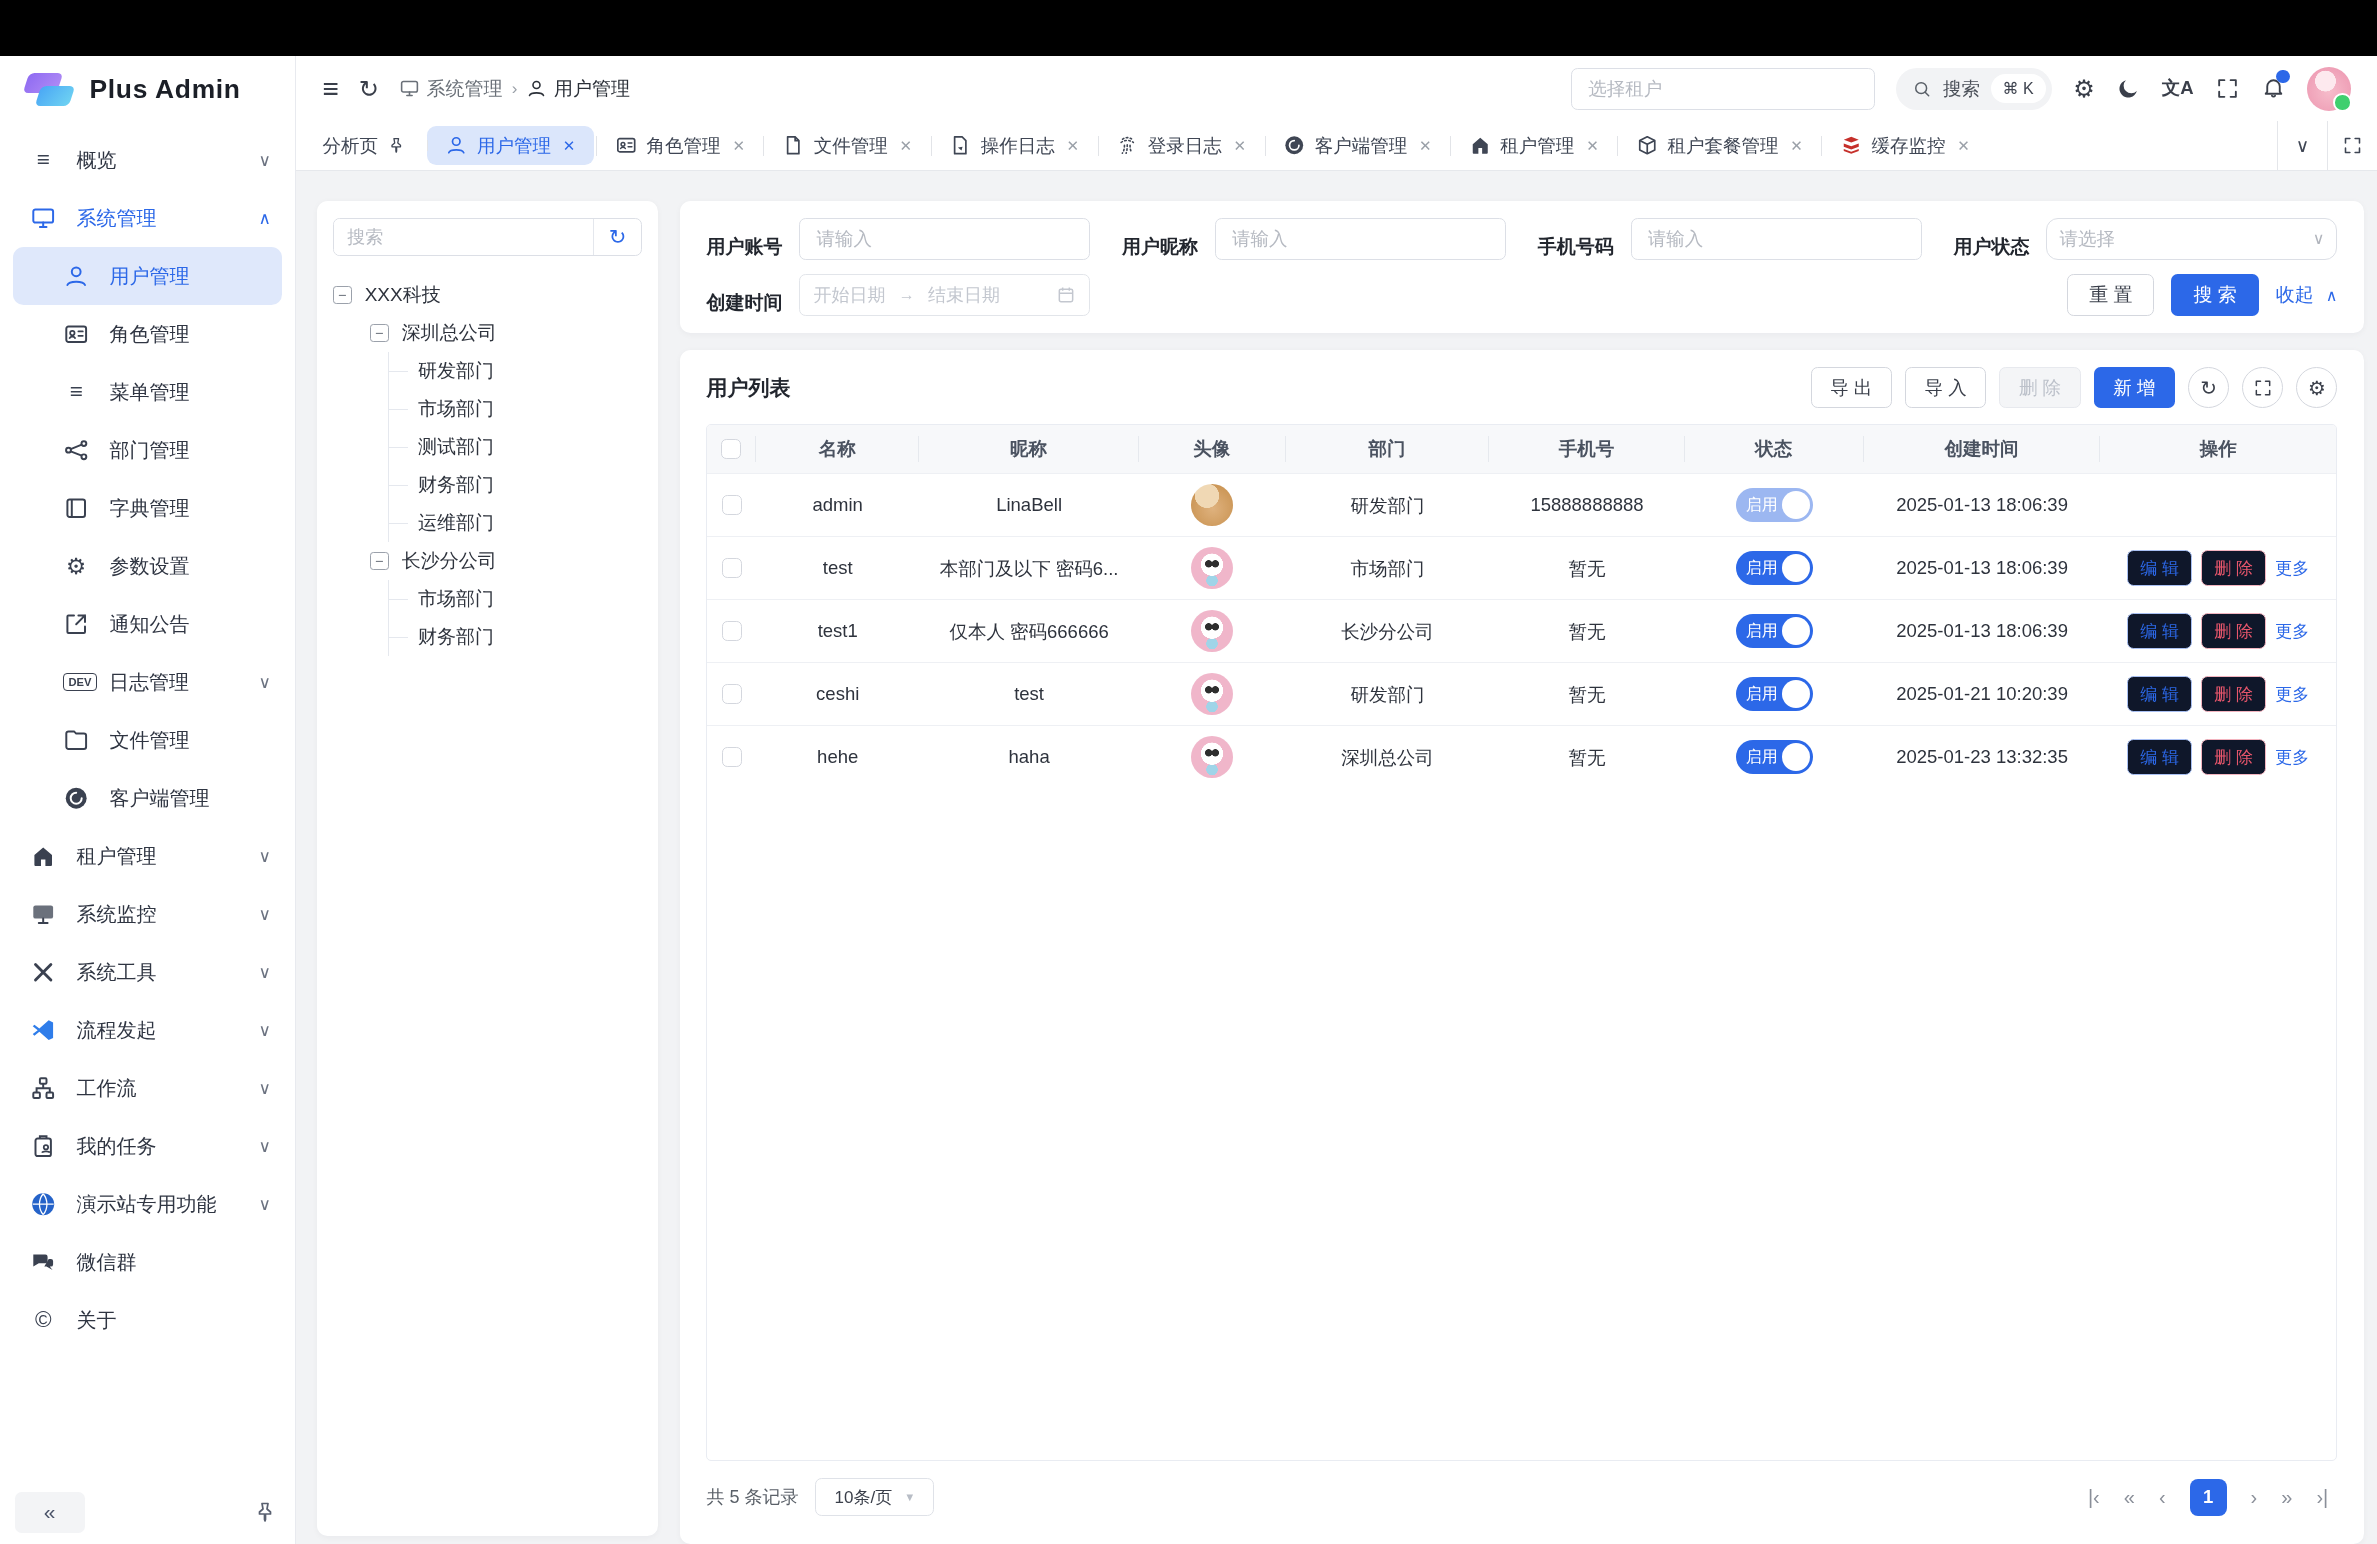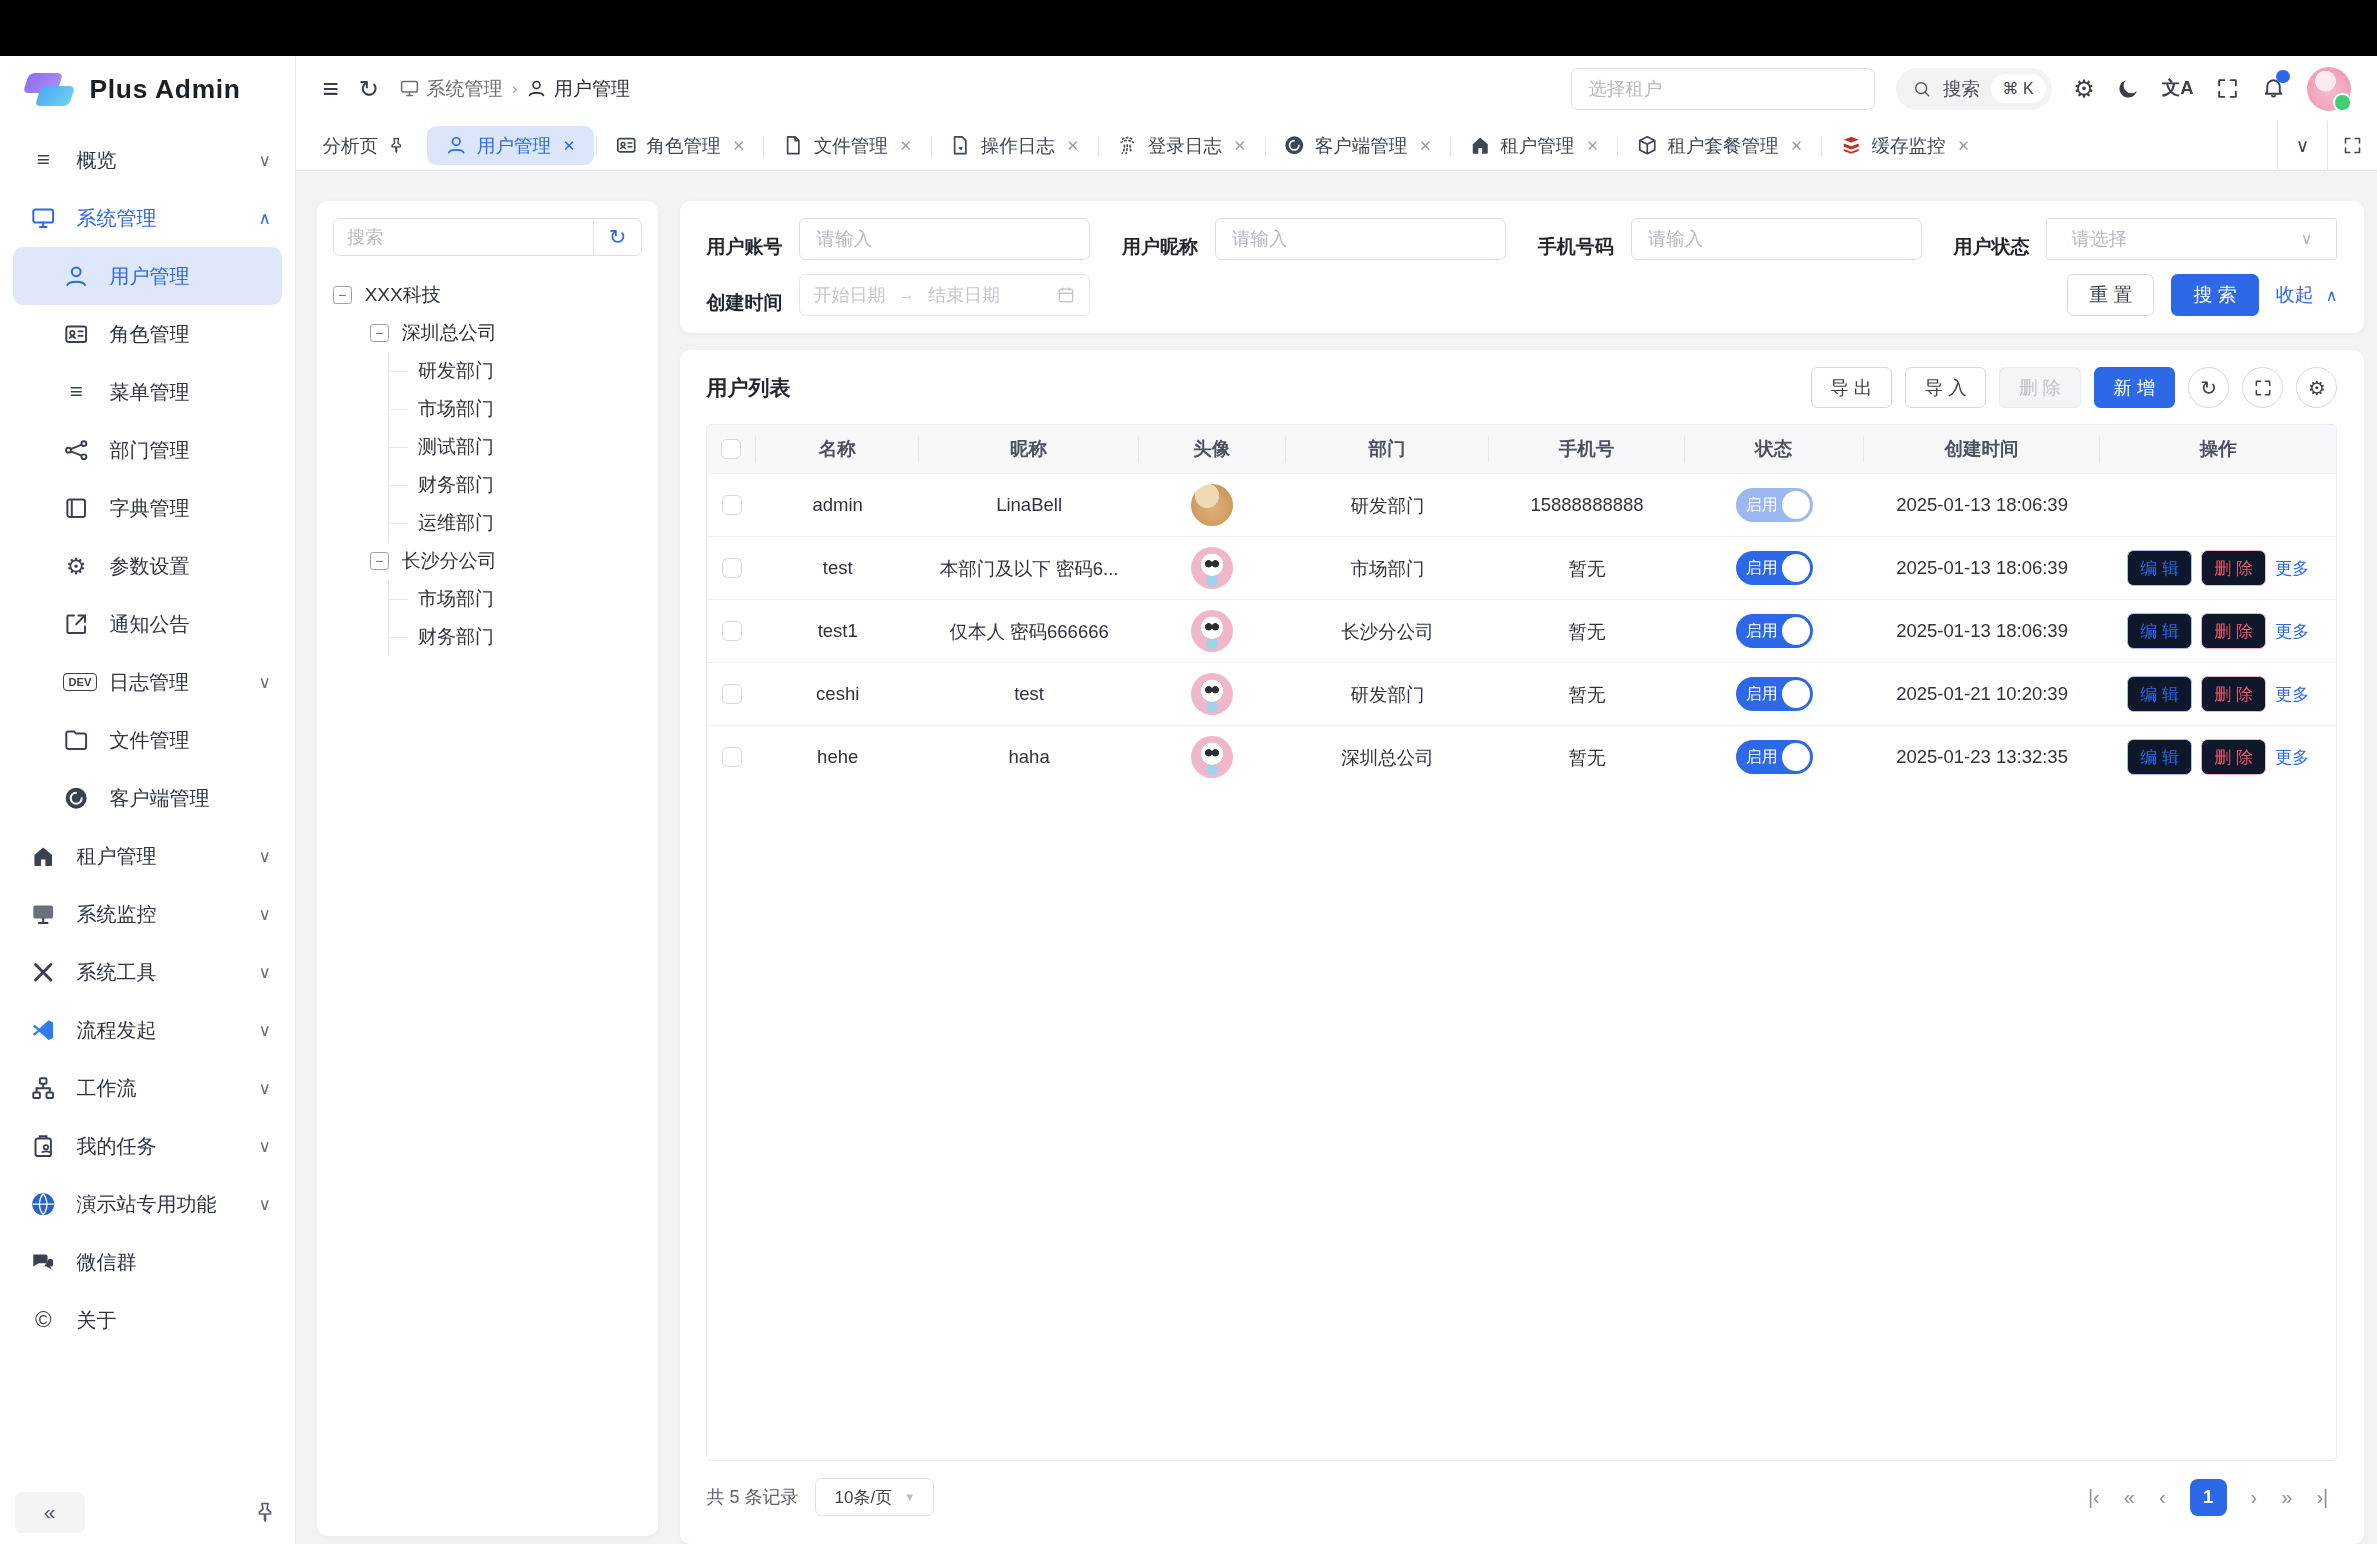--- a/index.html
+++ b/index.html
@@ -89,21 +89,21 @@
   .right-col { flex:1; display:flex; flex-direction:column; gap:17px; min-width:0; }
 
   
   .filter-card { height:132px; padding:0 26.4px; display:flex; flex-direction:column; justify-content:center; gap:14.5px; }
   .f-row { display:flex; align-items:center; }
   .f-row1 { justify-content:space-between; }
   .f-group { display:flex; align-items:center; }
   .f-label { font-size:19px; font-weight:600; color:#22262e; margin-right:17px; white-space:nowrap;margin-top:16px; }
   .f-input { width:291px; height:42px; border:0.7px solid #dcdfe6; border-radius:6.6px; padding:0 16px; font-size:18.5px; color:#303133; outline:none; }
   .f-input::placeholder { color:#b6bac2; }
-  .f-select { width:291px; height:42px; border:0.7px solid #dcdfe6; border-radius:3px; display:flex; align-items:center; justify-content:space-between; padding:0 24px; font-size:18.5px; color:#b6bac2; }
+  .f-select { width:291px; height:42px; border:0.7px solid #dcdfe6; border-radius:12px; display:flex; align-items:center; justify-content:space-between; padding:0 12px; font-size:18.5px; color:#b6bac2; }
   .f-select .chevd { color:#b0b4bc; font-size:16px; }
   .date-range { width:291px; height:42px; border:0.7px solid #e2e5ea; border-radius:6.6px; display:flex; align-items:center; gap:13.2px; padding:0 13.2px; font-size:18px; color:#c3c7cf;text-align:center; }
   .date-range .arrow { font-size:16px; }
   .date-range .ic { width:20px; height:20px; color:#c3c7cf; margin-left:auto; }
   .f-actions { margin-left:auto; display:flex; align-items:center; gap:17px; }
   .btn { height:42px; border-radius:6.6px; font-size:19px; display:inline-flex; align-items:center; justify-content:center; padding:0 21px; border:0.7px solid transparent; white-space:nowrap; }
   .btn-plain { background:#fff; border-color:#d4d7de; color:#3a3f4a; }
   .btn-primary { background:#2c68e8; color:#fff; }
   .link-collapse { color:#2c68e8; font-size:19px; display:inline-flex; align-items:center; gap:12px; }
   .link-collapse .chev-up { font-size:16px; }

